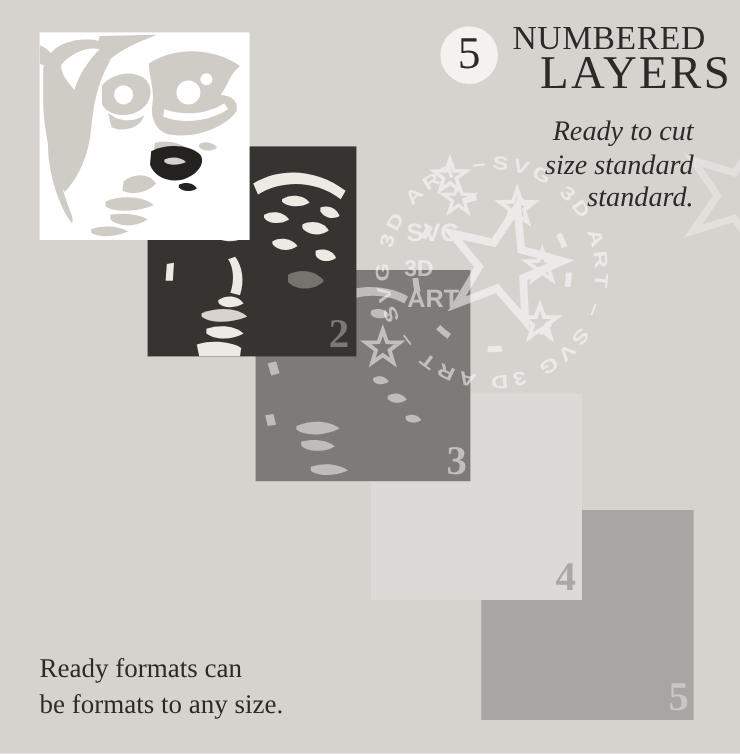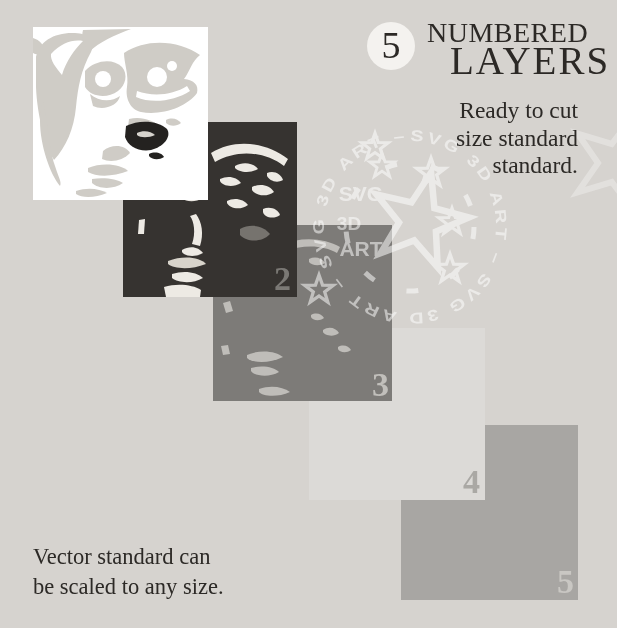--- a/index.html
+++ b/index.html
@@ -164,24 +164,24 @@
   <svg class="watermark-edge" viewBox="-65 -65 130 130">
     <polygon fill="none" stroke="#fff" stroke-width="6" transform="rotate(18)" points="0,-50 11.8,-16.2 47.6,-15.5 19,6.2 29.4,40.5 0,20 -29.4,40.5 -19,6.2 -47.6,-15.5 -11.8,-16.2"></polygon>
   </svg>
 
   <div class="badge" style="background-color: rgb(244, 242, 239);">
     <span style="color: rgb(44, 41, 38);">5</span>
   </div>
   <div class="title-1" style="color: rgb(44, 41, 38);">NUMBERED</div>
   <div class="title-2" style="color: rgb(44, 41, 38);">LAYERS</div>
 
-  <div class="tagline" style="color: rgb(44, 41, 38);">
+  <div class="tagline" style="color: rgb(44, 41, 38); font-style: italic;">
     <div>Ready to cut</div>
     <div>size standard</div>
     <div>standard.</div>
   </div>
 
   <div class="footer-note" style="color: rgb(44, 41, 38);">
-    <div>Vector standard can</div>
-    <div>be scaled to any size.</div>
+    <div>Ready formats can</div>
+    <div>be formats to any size.</div>
   </div>
 
 </div>
 
 </body></html>

